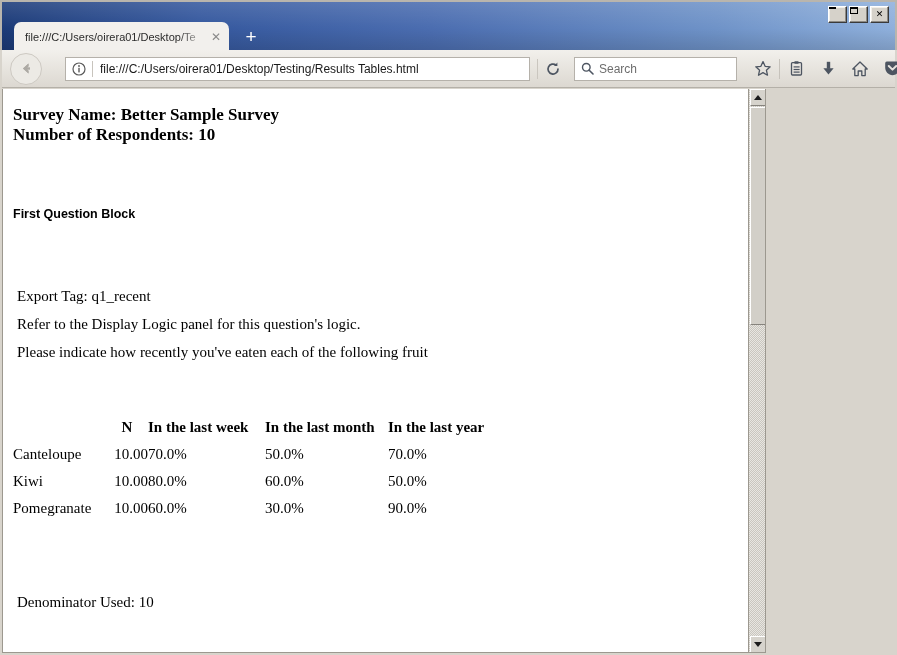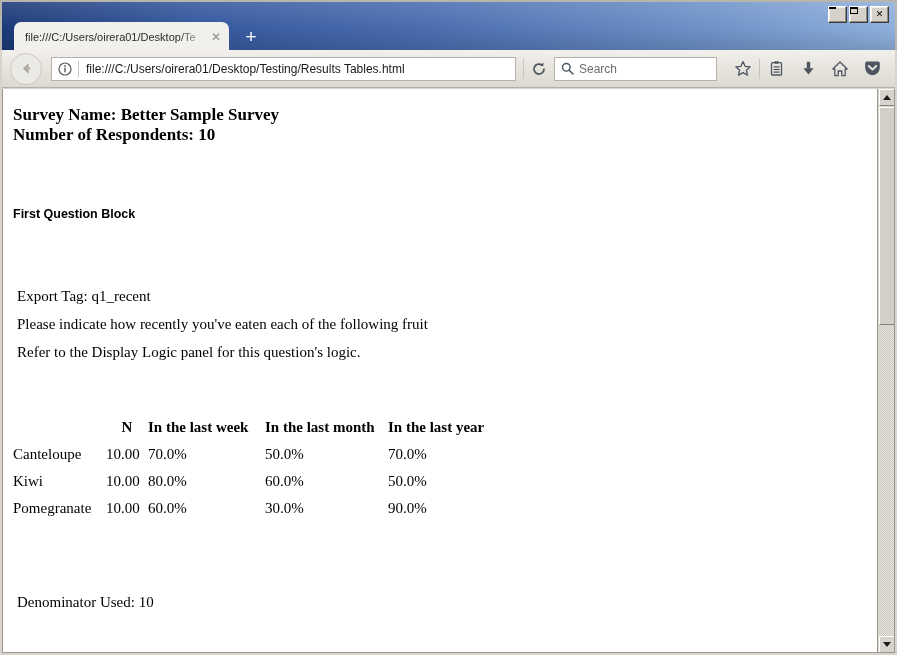--- a/index.html
+++ b/index.html
@@ -167,21 +167,21 @@
     justify-content: center;
     cursor: default;
     flex: 0 0 auto;
   }
   #backbtn svg { display: block; }
 
   #urlbar {
     flex: 0 0 auto;
     width: 465px;
     height: 24px;
-    margin-left: 9px;
+    margin-left: 23px;
     background: #ffffff;
     border: 1px solid #b5b1aa;
     display: flex;
     align-items: center;
     box-sizing: border-box;
     cursor: text;
   }
   #identity-icon {
     width: 26px;
     height: 22px;
@@ -219,20 +219,21 @@
     align-items: center;
     justify-content: center;
     flex: 0 0 auto;
     cursor: default;
   }
 
   #searchbar {
     flex: 0 0 auto;
     width: 163px;
     height: 24px;
+    margin-left: 6px;
     background: #ffffff;
     border: 1px solid #b5b1aa;
     display: flex;
     align-items: center;
     box-sizing: border-box;
     cursor: text;
   }
   #search-icon {
     width: 24px;
     height: 22px;
@@ -263,21 +264,21 @@
     height: 20px;
     background: #c6c2bb;
     flex: 0 0 auto;
   }
 
   
   #content-frame {
     position: absolute;
     left: 2px;
     top: 89px;
-    width: 893px;
+    width: 764px;
     height: 564px;
     background: #ffffff;
     box-sizing: border-box;
     border-left: 1px solid #9c988f;
     border-right: 1px solid #9c988f;
     border-bottom: 1px solid #9c988f;
     overflow: hidden;
   }
   #page {
     position: absolute;
@@ -332,21 +333,21 @@
     white-space: nowrap;
     line-height: 22px;
   }
   table.results td {
     padding: 2px 0 3px 0;
     white-space: nowrap;
     line-height: 22px;
     font-family: Liberation Serif, serif;
   }
   table.results th.c-label, table.results td.c-label { width: 93px; }
-  table.results th.c-n,     table.results td.c-n     { width: 42px; text-align: left; }
+  table.results th.c-n,     table.results td.c-n     { width: 42px; text-align: right; }
   table.results th.c-v1,    table.results td.c-v1    { width: 117px; }
   table.results th.c-v2,    table.results td.c-v2    { width: 123px; }
   table.results th.c-v3,    table.results td.c-v3    { width: 120px; }
   table.results th.c-n { text-align: center; }
 
   
   #scrollbar {
     position: absolute;
     right: 0;
     top: 0;
@@ -515,22 +516,22 @@
         <div class="doc-h">Survey Name: Better Sample Survey</div>
         <div class="doc-h">Number of Respondents: 10</div>
 
         <div class="spacer-60"></div>
 
         <div class="doc-block-h">First Question Block</div>
 
         <div class="spacer-56"></div>
 
         <div class="doc-p">Export Tag: q1_recent</div>
+        <div class="doc-p">Refer to the Display Logic panel for this question's logic.</div>
         <div class="doc-p">Please indicate how recently you've eaten each of the following fruit</div>
-        <div class="doc-p">Refer to the Display Logic panel for this question's logic.</div>
 
         <div class="spacer-48"></div>
 
         <table class="results">
           <thead>
             <tr>
               <th class="c-label"></th>
               <th class="c-n">N</th>
               <th class="c-v1">In the last week</th>
               <th class="c-v2">In the last month</th>

